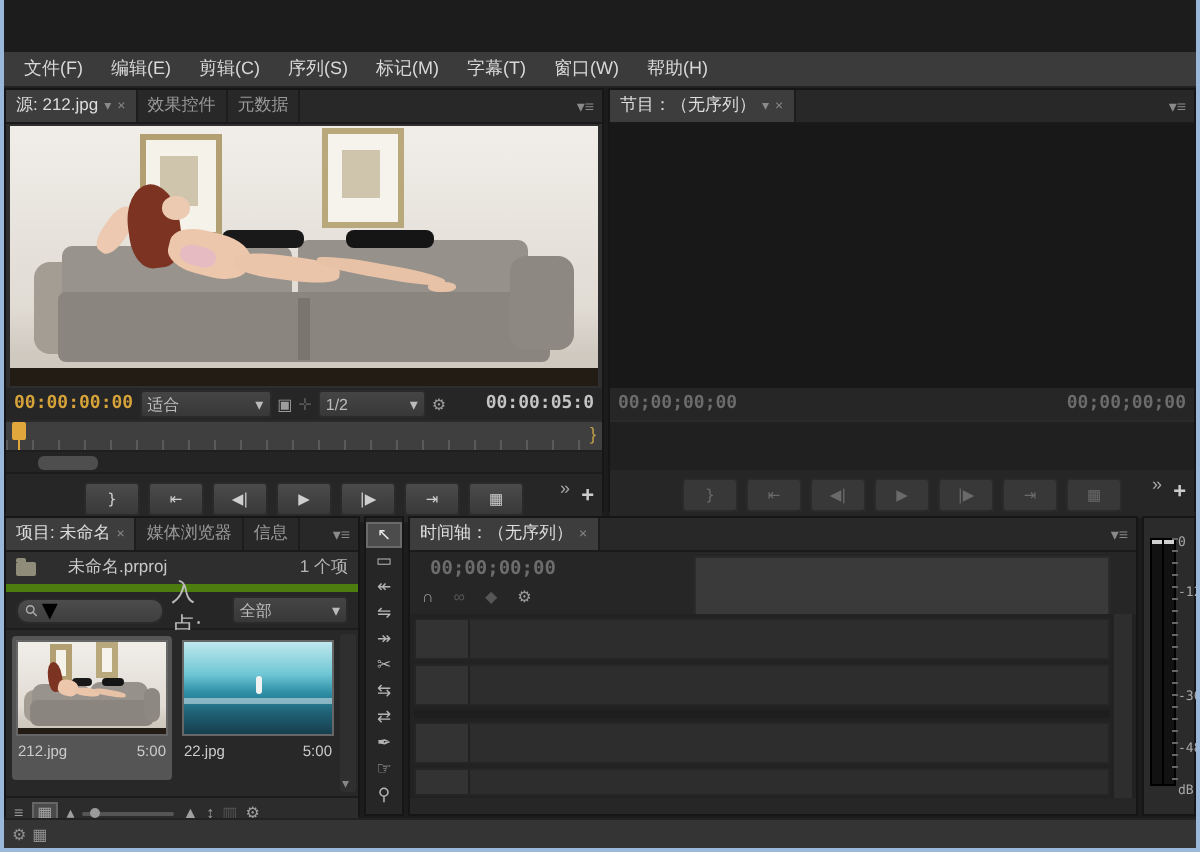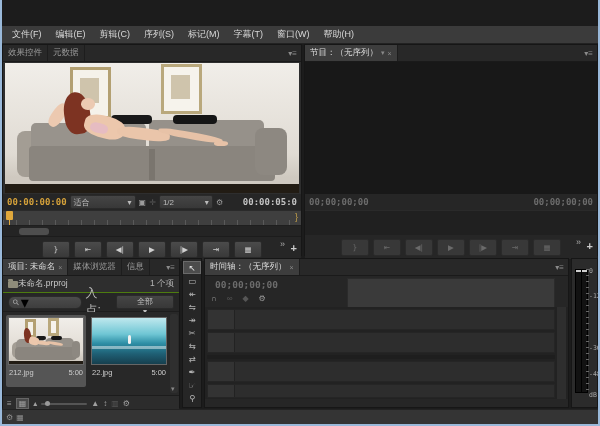--- a/index.html
+++ b/index.html
@@ -71,31 +71,31 @@
   .sc-seam{left:49%;top:66%;width:2%;height:24%;background:#7a756e;}
   .sc-hair{left:20%;top:22%;width:9%;height:32%;background:#7d3322;border-radius:50% 50% 40% 40%;transform:rotate(-8deg);}
   .sc-face{left:26%;top:27%;width:4.5%;height:9%;background:#eccab2;border-radius:50%;}
   .sc-arm{left:16%;top:30%;width:4%;height:20%;background:#ecc9b0;border-radius:40%;transform:rotate(35deg);}
   .sc-torso{left:27%;top:41%;width:14%;height:17%;background:#ecc7ac;border-radius:40%;transform:rotate(14deg);}
   .sc-bikini{left:29%;top:46%;width:6%;height:8%;background:#e6bcc2;border-radius:40%;transform:rotate(14deg);}
   .sc-thigh{left:38%;top:50%;width:18%;height:9%;background:#eac5aa;border-radius:40%;transform:rotate(7deg);}
   .sc-shin{left:52%;top:53%;width:22%;height:5.5%;background:#e7c2a7;border-radius:40%;transform:rotate(10deg);}
   .sc-foot{left:71%;top:60%;width:5%;height:4%;background:#e7c2a7;border-radius:40%;}
   
-  .binrow{height:16px;background:#2e2e2e;border-bottom:1px solid #4d7c0f;display:flex;align-items:center;
-    padding:0 5px;font-size:8.5px;color:#c9c9c9;gap:0;}
+  .binrow{height:16px;background:#2e2e2e;border-bottom:4px solid #4d7c0f;display:flex;align-items:center;
+    padding:0 5px;font-size:8.5px;color:#c9c9c9;gap:16px;}
   .binrow .count{margin-left:auto;color:#b5b5b5;}
   .folder{width:10px;height:7px;background:#8f8c7a;border-radius:1px;position:relative;}
   .folder:before{content:"";position:absolute;left:0;top:-2px;width:5px;height:2px;background:#8f8c7a;border-radius:1px 1px 0 0;}
   .searchrow{height:18px;display:flex;align-items:center;gap:4px;padding:0 5px;background:#262626;border-bottom:1px solid #1d1d1d;}
   .searchbox{width:66px;height:11px;background:linear-gradient(#4c4c4c,#3e3e3e);border:1px solid #2a2a2a;border-radius:6px;
     display:flex;align-items:center;padding:0 4px;gap:2px;}
   .searchbox .mag{font-size:8px;color:#aaa;transform:rotate(-45deg);}
   .inlabel{font-size:12px;color:#bbb;margin-left:auto;}
-  .inselect{width:52px;height:12px;flex-direction:column;}
+  .inselect{width:52px;height:12px;}
   .clipsarea{position:relative;height:84px;background:#282828;border-bottom:1px solid #1c1c1c;display:flex;padding:3px 10px 0 3px;gap:3px;box-sizing:border-box;}
   .clip{width:82px;height:72px;border-radius:2px;padding:2px;box-sizing:border-box;position:relative;}
   .clip.selected{background:#555;}
   .clip .thumb{position:relative;width:100%;height:48px;background:#111;overflow:hidden;border:1px solid #666;box-sizing:border-box;}
   .clip .meta{display:flex;justify-content:space-between;font-size:7.5px;color:#ccc;margin-top:3px;padding:0 1px;}
   .beach{position:absolute;inset:0;background:linear-gradient(180deg,#bfe8ee 0%,#6fc6d4 35%,#2e8fa6 55%,#1f5f74 78%,#163f4e 100%);}
   .beach .fig{position:absolute;left:48%;top:38%;width:3px;height:9px;background:#f2f2f2;border-radius:2px;}
   .beach .surf{position:absolute;left:0;right:0;top:60%;height:3px;background:rgba(255,255,255,.45);}
   .vscroll{position:absolute;right:1px;top:2px;bottom:2px;width:8px;background:#2f2f2f;border-radius:2px;}
   .vscroll span{position:absolute;bottom:0;left:1px;font-size:7px;color:#888;}
@@ -138,20 +138,25 @@
     <span class="menu-item">剪辑(C)</span>
     <span class="menu-item">序列(S)</span>
     <span class="menu-item">标记(M)</span>
     <span class="menu-item">字幕(T)</span>
     <span class="menu-item">窗口(W)</span>
     <span class="menu-item">帮助(H)</span>
   </div>
 
   <div class="panel" style="left:2px;top:44px;width:300px;height:212px;">
     <div class="tabbar">
+      <div class="tab active">
+        <span>源: 212.jpg</span>
+        <span class="mini">▾</span>
+        <span class="mini">×</span>
+      </div>
       <div class="tab">
           <span>效果控件</span>
         </div>
       <div class="tab">
           <span>元数据</span>
         </div>
       <div class="panelmenu">▾≡</div>
     </div>
 
     <div class="viewer">

